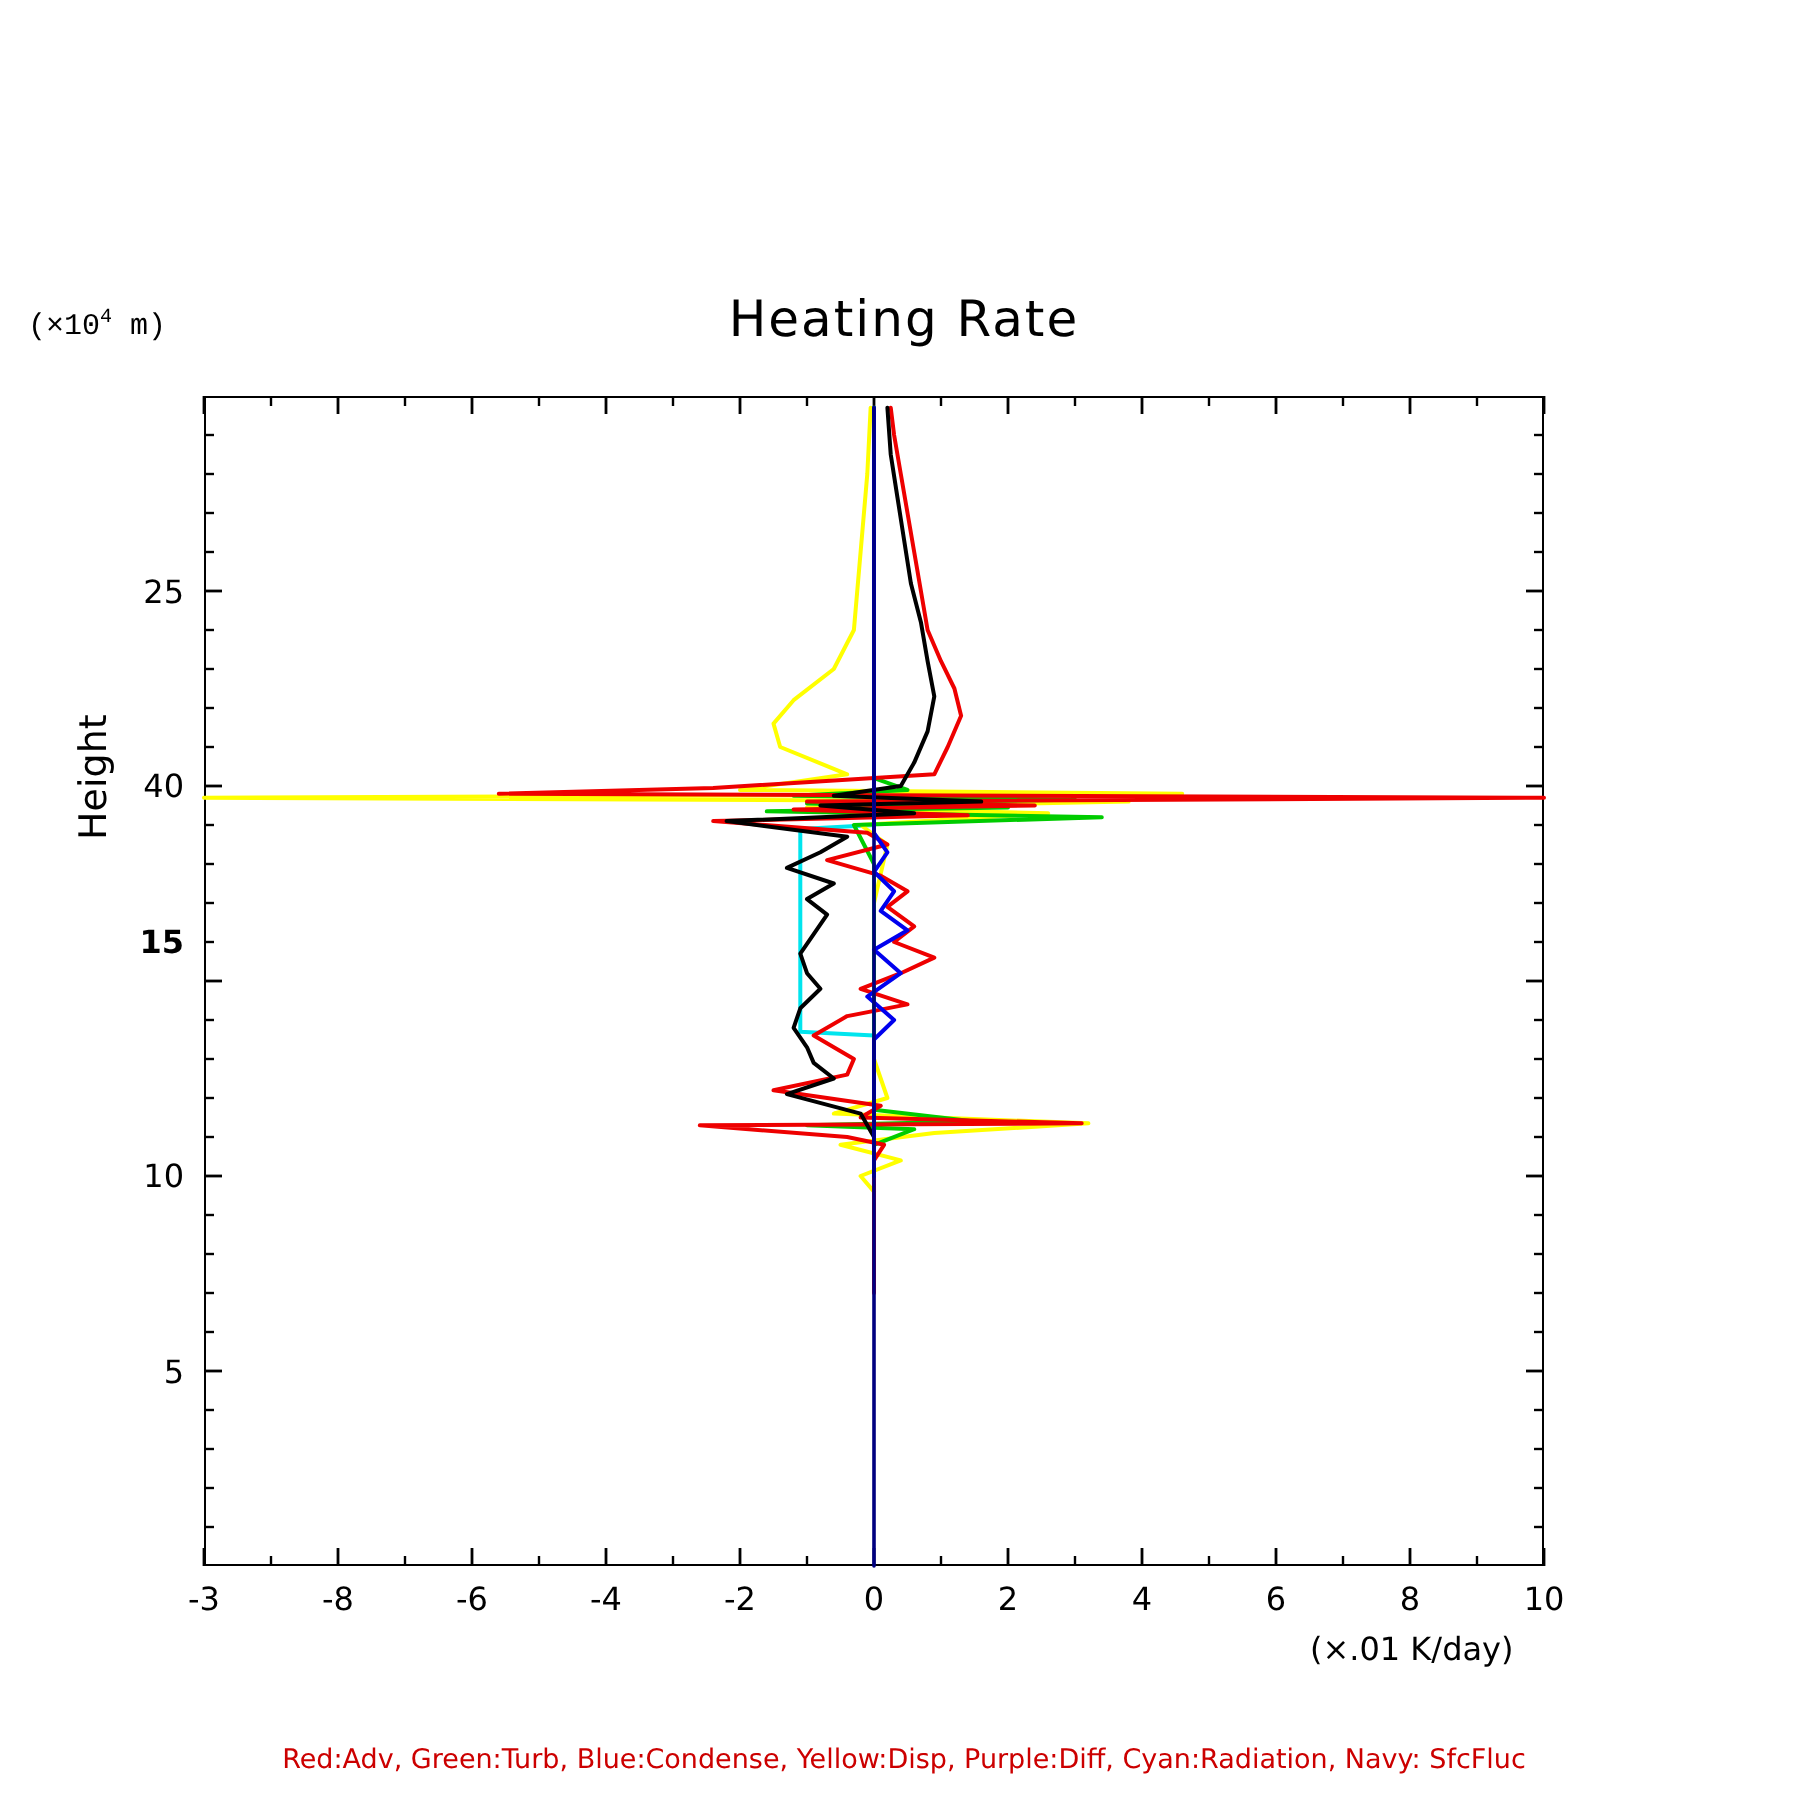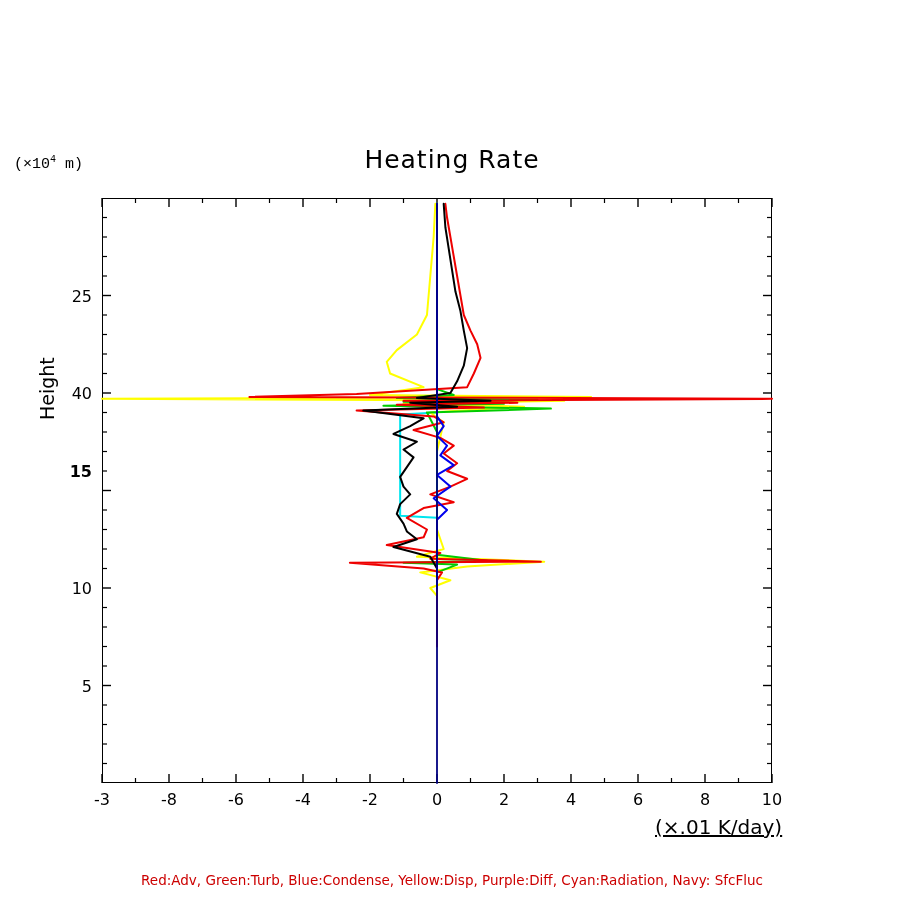--- a/index.html
+++ b/index.html
@@ -46,22 +46,21 @@
     top: 420px;
     font-size: 19px;
     transform: rotate(-90deg);
     transform-origin: left top;
     white-space: nowrap;
   }
   .xunit {
     position: absolute;
     left: 655px;
     top: 815px;
-    font-size: 20px;
-    text-decoration: underline;
+    font-size: 16px;
   }
   .legend {
     position: absolute;
     left: 0;
     top: 872px;
     width: 904px;
     text-align: center;
     font-size: 13.5px;
     color: #cc0000;
     white-space: nowrap;

